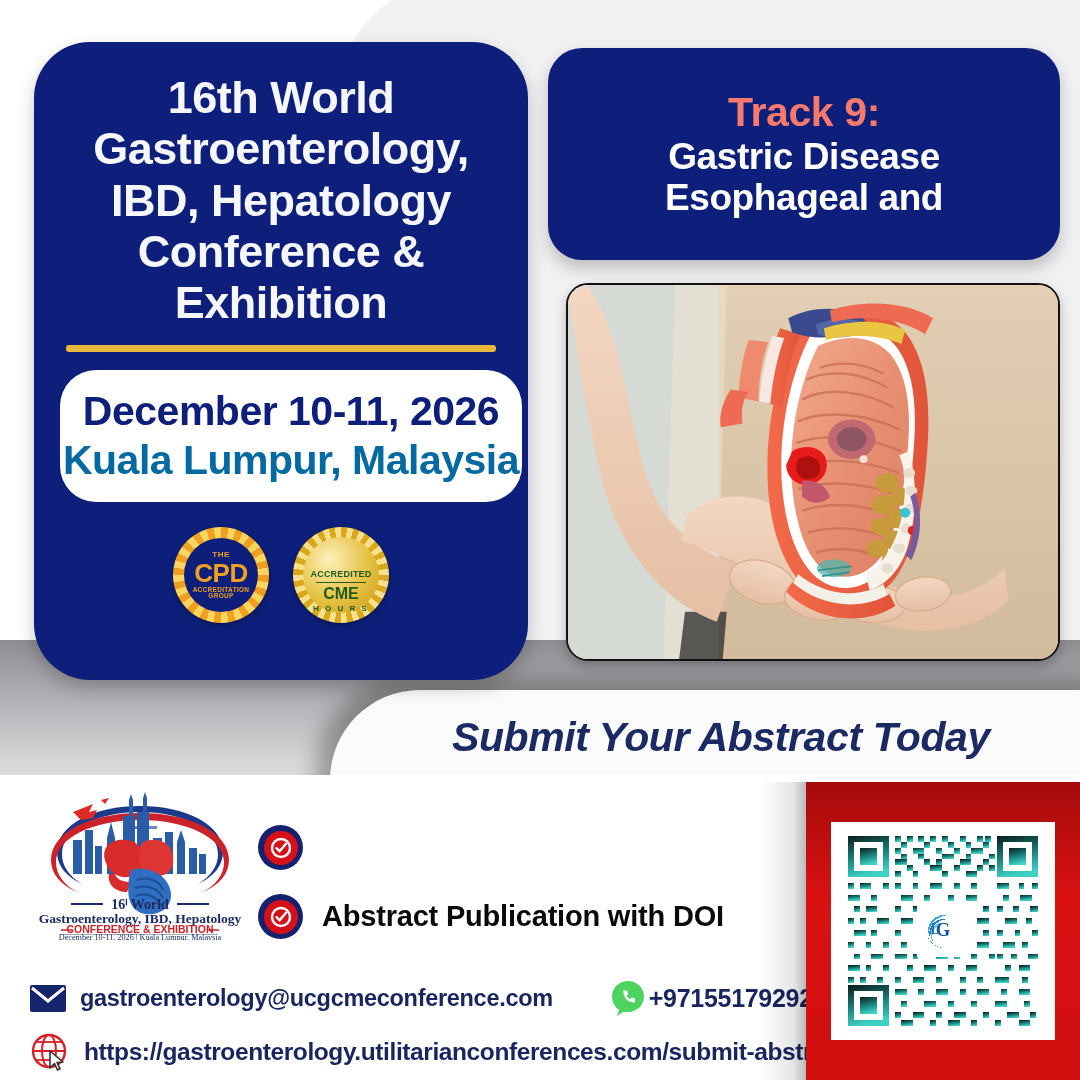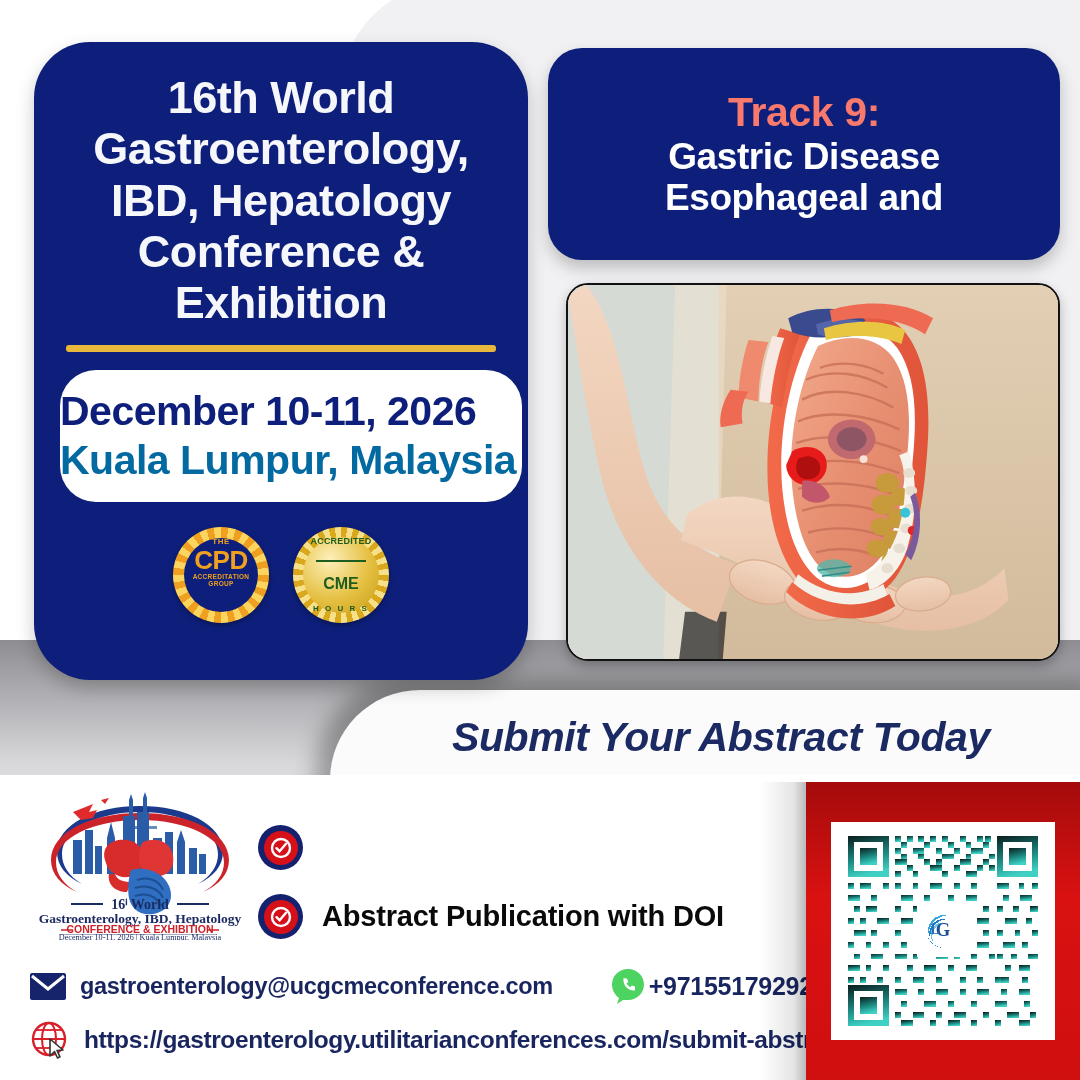--- a/index.html
+++ b/index.html
@@ -73,21 +73,21 @@
     background: #e8b73c;
     margin: 17px auto 18px;
     border-radius: 3px;
   }
   .date-pill {
     width: 462px; height: 132px;
     margin: 16px auto;
     background: #ffffff;
     border-radius: 36px;
     display: flex; flex-direction: column;
-    align-items: flex-start; justify-content: center;
+    align-items: center; justify-content: center;
     gap: 2px;
   }
   .date-line {
     color: #0d1f7a;
     font-size: 41px; font-weight: 700;
     letter-spacing: -0.5px;
   }
   .city-line {
     color: #0369a1;
     font-size: 41px; font-weight: 700;
@@ -104,42 +104,42 @@
     position: relative; width: 96px; height: 96px;
     border-radius: 50%;
     background: repeating-conic-gradient(#f0a020 0deg 9deg, #fbd55e 9deg 18deg);
     display: flex; align-items: center; justify-content: center;
     box-shadow: 0 2px 5px rgba(0,0,0,.35);
   }
   .badge-cpd .inner {
     width: 74px; height: 74px; border-radius: 50%;
     background: #0d1f7a;
     display: flex; flex-direction: column;
-    align-items: center; 
+    align-items: center; justify-content: center;
     color: #f0a020;
     line-height: 1;
   }
   .badge-cpd .t1 { font-size: 8px; font-weight: 700; letter-spacing: .5px; }
   .badge-cpd .t2 { font-size: 26px; font-weight: 800; letter-spacing: -.5px; margin: 1px 0; }
   .badge-cpd .t3 { font-size: 6.5px; font-weight: 700; letter-spacing: .3px; }
   .badge-cpd .t4 { font-size: 6.5px; font-weight: 700; letter-spacing: .3px; }
 
   
   .badge-cme {
     position: relative; width: 96px; height: 96px;
     border-radius: 50%;
     background: repeating-conic-gradient(#d9a81c 0deg 7.5deg, #f7e08a 7.5deg 15deg);
     display: flex; align-items: center; justify-content: center;
     box-shadow: 0 2px 5px rgba(0,0,0,.35);
   }
   .badge-cme .inner {
     width: 76px; height: 76px; border-radius: 50%;
     background: radial-gradient(circle at 35% 30%, #fdf0ba 0%, #e5c042 55%, #c79c17 100%);
     display: flex; flex-direction: column;
-    align-items: center; justify-content: space-between;
+    align-items: center; justify-content: flex-end;
     color: #1f5c1f; line-height: 1;
   }
   .badge-cme .c1 { font-size: 9px; font-weight: 800; letter-spacing: .2px; }
   .badge-cme .bar { width: 50px; height: 1.5px; background: #1f5c1f; margin: 3px 0; }
   .badge-cme .c2 { font-size: 16px; font-weight: 800; }
   .badge-cme .c3 { font-size: 8px; font-weight: 800; letter-spacing: 2px; margin-top: 3px; }
 
   
   .track-card {
     position: absolute;
@@ -228,21 +228,21 @@
   .feature-text {
     color: #0a0a0a;
     font-size: 29px; font-weight: 700;
     letter-spacing: -0.2px;
     white-space: nowrap;
   }
 
   
   .contacts { position: absolute; left: 30px; top: 968px; z-index: 25; }
   .contact-row { display: flex; align-items: center; }
-  .row1 { gap: 14px; }
+  .row1 { gap: 14px; margin-top: 12px; }
   .row2 { gap: 14px; margin-top: 16px; }
   .ico { flex: none; display: flex; align-items: center; justify-content: center; }
   .contact-text {
     color: #18255e;
     font-size: 23.5px;
     font-weight: 700;
     letter-spacing: -0.3px;
     white-space: nowrap;
   }
   .phone-text {

